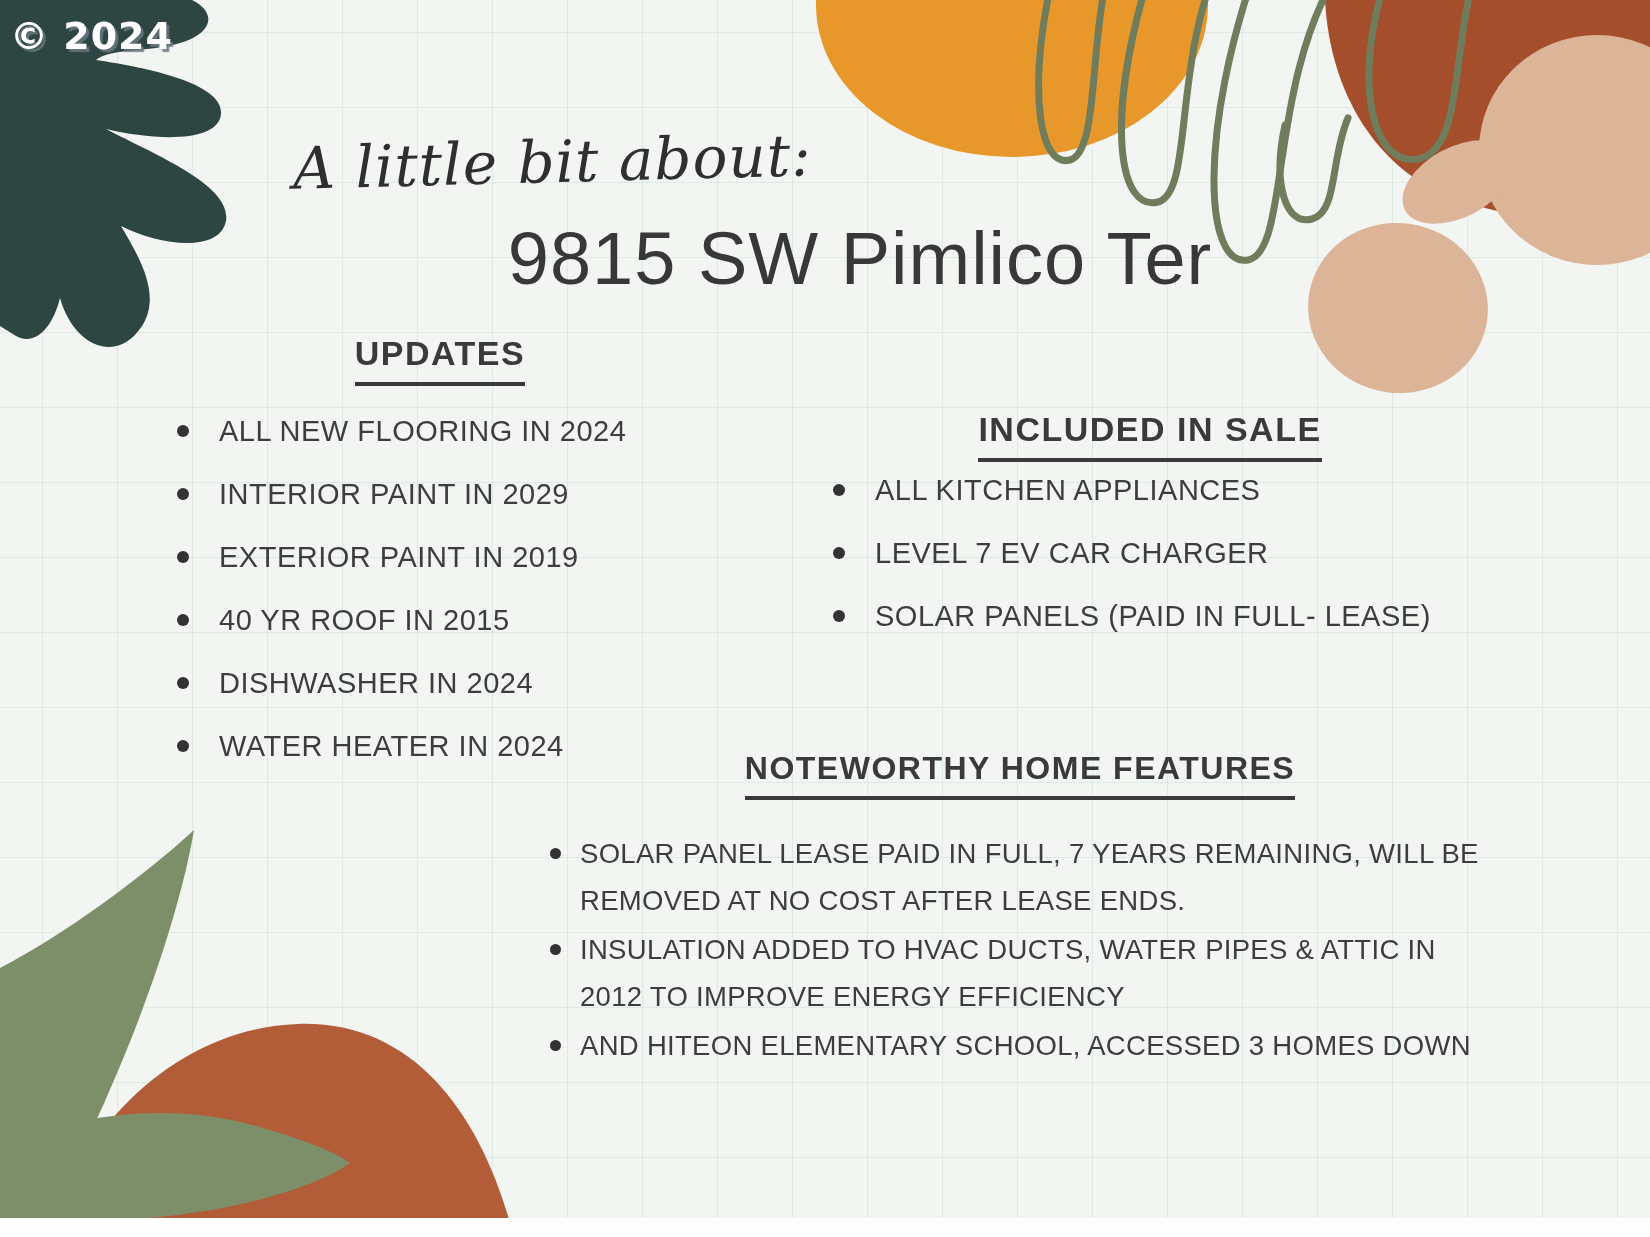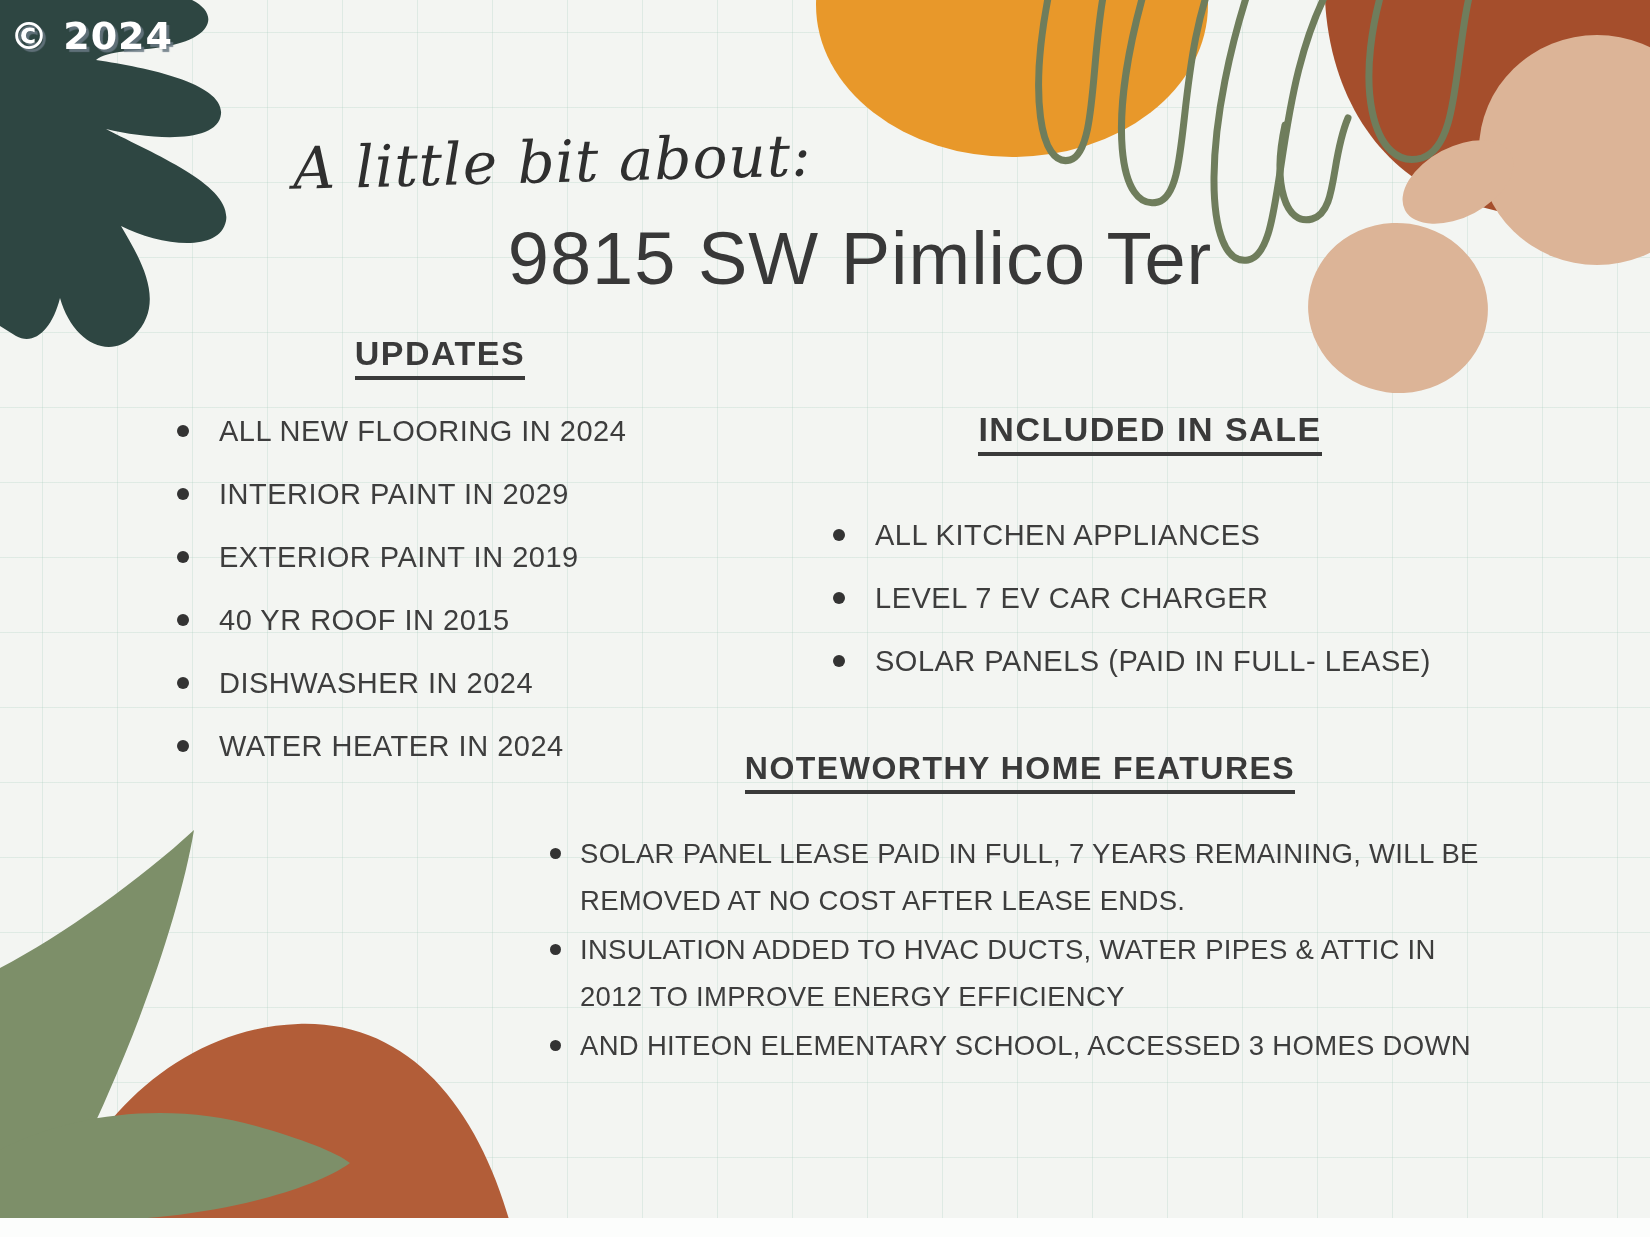--- a/index.html
+++ b/index.html
@@ -37,40 +37,40 @@
     left:420px;top:216px;width:880px;
     text-align:center;
     font-size:74px;font-weight:500;color:#383838;
     letter-spacing:1px;white-space:nowrap;
   }
   .sec-heading{
     font-size:34px;font-weight:bold;letter-spacing:1.5px;color:#3a3a3a;
     text-align:center;
   }
   .sec-heading .u{
-    display:inline-block;border-bottom:4px solid #3a3a3a;padding-bottom:3px;
+    display:inline-block;border-bottom:4px solid #3a3a3a;padding-bottom:9px;
   }
   .updates-heading{left:170px;top:334px;width:540px;}
   .included-heading{left:860px;top:410px;width:580px;}
   .noteworthy-heading{left:540px;top:750px;width:960px;font-size:32px;}
   ul.biglist{
     list-style:none;margin:9px;padding:0;position:absolute;
   }
   ul.biglist li{
     position:relative;
     font-size:29px;letter-spacing:0.5px;color:#3d3d3d;
     white-space:nowrap;
     padding-left:44px;margin-bottom:27px;line-height:36px;
   }
   ul.biglist li::before{
     content:"";position:absolute;left:2px;top:12px;
     width:12px;height:12px;border-radius:50%;background:#333;
   }
   .updates-list{left:166px;top:404px;}
-  .included-list{left:822px;top:508px;}
+  .included-list{left:822px;top:463px;}
   ul.featlist{
     list-style:none;margin:12px;padding:0;position:absolute;
     left:538px;top:818px;width:1010px;
   }
   ul.featlist li{
     position:relative;
     font-size:27.5px;letter-spacing:0.3px;color:#3d3d3d;
     padding-left:30px;margin-bottom:2px;line-height:47px;
   }
   ul.featlist li::before{

